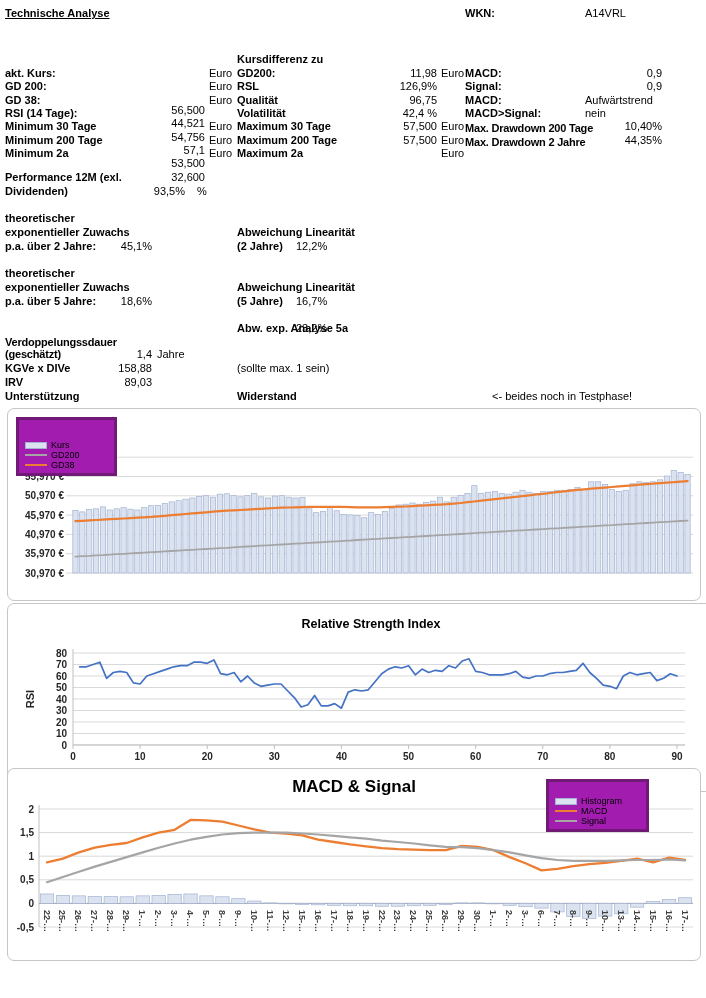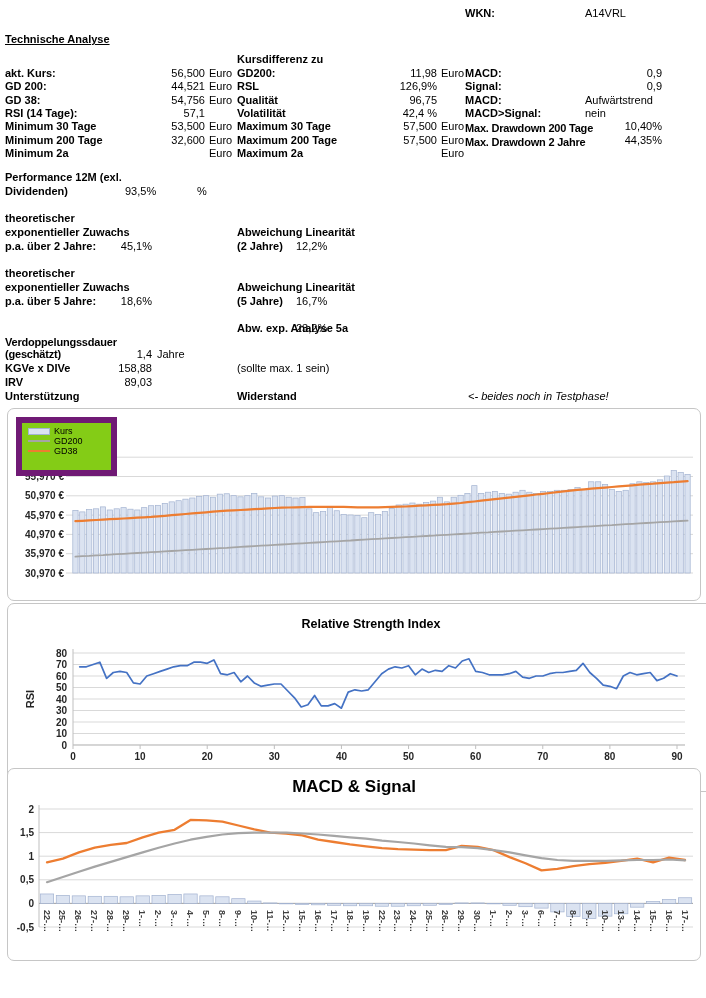--- a/index.html
+++ b/index.html
@@ -2,49 +2,49 @@
 <html><head>
 <meta charset="utf-8">
 <style>
   html,body{margin:0;padding:0;}
   body{
     width:706px;height:998px;background:#ffffff;position:relative;
     font-family:"Liberation Sans",sans-serif;color:#000;overflow:hidden;
   }
   .hrow{position:absolute;left:0;right:0;height:13px;}
   .hrow span{position:absolute;white-space:nowrap;font-size:11px;line-height:13px;top:0;}
-  .page-title{font-size:15px;font-weight:bold;text-decoration:underline;left:5px;margin-top:26px;}
+  .page-title{font-size:15px;font-weight:bold;text-decoration:underline;left:5px;}
   .cA{left:5px;font-weight:bold;}
-  .vB{left:118px;width:87px;text-align:right;}
+  .vB{left:118px;width:87px;text-align:right;margin-top:37px;}
   .uC{left:209px;}
   .cD{left:237px;font-weight:bold;}
   .vE{left:352px;width:85px;text-align:right;}
   .uF{left:441px;}
   .cG{left:465px;font-weight:bold;}
   .vH{left:540px;width:122px;text-align:right;}
   .tH{left:585px;}
   .sm{font-size:9px;letter-spacing:-0.2px;}
   .vM{left:95px;width:57px;text-align:right;}
   .uM{left:157px;}
-  .vP{left:125px;width:60px;}
+  .vP{left:125px;width:60px;text-align:right;}
   .uP{left:197px;}
   .vN{left:296px;}
   .nD{left:237px;}
-  .noteI{left:468px;font-style:italic;}
+  .noteI{left:492px;}
   .chart{
     position:absolute;left:7px;width:692px;background:#fff;
     border:1px solid #c6c6c6;border-radius:7px;
   }
   .chart svg{position:absolute;left:0;top:0;}
   .ctitle{position:absolute;left:0;right:0;text-align:center;font-weight:bold;z-index:3;}
   .ctitle.big{font-size:17px;}
   .ctitle.mid{font-size:12.5px;}
   .legend{
-    position:absolute;background:#84cc16;border:6px solid #701a75;z-index:4;
-    display:flex;flex-direction:column;justify-content:flex-start;
+    position:absolute;background:#a21caf;border:3px solid #701a75;z-index:4;
+    display:flex;flex-direction:column;justify-content:flex-end;
     padding:3px 6px;box-sizing:border-box;
   }
   .legend .li{display:flex;align-items:center;gap:4px;font-size:9px;}
   .swatch-bar{width:22px;height:7px;background:#dbe3f1;border:1px solid #a3b3d1;box-sizing:border-box;}
   .swatch-line{width:22px;height:2.5px;}
 </style>
 </head>
 <body>
 
 <div>
@@ -369,20 +369,34 @@
       <line x1="669" y1="141" x2="669" y2="145" stroke="#bfbfbf" stroke-width="1"></line>
       <text x="669" y="156" font-size="10" text-anchor="middle" font-family="&quot;Liberation Sans&quot;, sans-serif" font-weight="600" fill="#262626">90</text>
       <text x="367" y="174" font-size="11" text-anchor="middle" font-family="&quot;Liberation Sans&quot;, sans-serif" font-weight="bold" fill="#262626">Tage</text>
       <text x="26" y="95" font-size="11" text-anchor="middle" font-family="&quot;Liberation Sans&quot;, sans-serif" font-weight="bold" fill="#262626" transform="rotate(-90 26 95)">RSI</text>
       <polyline points="71.7,62.8 78.4,62.8 85.1,60.5 91.8,58.2 98.6,74.3 105.3,68.5 112.0,67.4 118.7,68.5 125.4,78.9 132.1,80.0 138.8,72.0 145.5,69.7 152.2,67.4 159.0,65.1 165.7,62.8 172.4,61.7 179.1,61.7 185.8,58.2 192.5,58.2 199.2,59.3 205.9,55.9 212.6,69.7 219.4,70.8 226.1,68.5 232.8,77.8 239.5,72.0 246.2,78.9 252.9,82.3 259.6,81.2 266.3,80.0 273.0,80.0 279.8,87.0 286.5,93.8 293.2,103.0 299.9,100.8 306.6,91.5 313.3,101.9 320.0,101.9 326.7,99.6 333.4,104.2 340.2,88.1 346.9,85.8 353.6,87.0 360.3,85.8 367.0,77.8 373.7,69.7 380.4,65.1 387.1,62.8 393.8,64.0 400.6,61.7 407.3,70.8 414.0,65.1 420.7,68.5 427.4,66.3 434.1,67.4 440.8,61.7 447.5,64.0 454.2,57.0 461.0,54.8 467.7,67.4 474.4,68.5 481.1,70.8 487.8,70.8 494.5,70.8 501.2,69.7 507.9,67.4 514.6,73.2 521.4,74.3 528.1,72.0 534.8,72.0 541.5,69.7 548.2,68.5 554.9,68.5 561.6,67.4 568.3,66.3 575.0,59.3 581.8,68.5 588.5,74.3 595.2,81.2 601.9,82.3 608.6,84.7 615.3,72.0 622.0,68.5 628.7,70.8 635.4,69.7 642.2,68.5 648.9,76.6 655.6,74.3 662.3,69.7 669.0,72.0" fill="none" stroke="#4472c4" stroke-width="1.7" stroke-linejoin="round" stroke-linecap="round"></polyline>
     </svg>
 </div>
 
 <div class="chart" style="top:768px;height:191px;">
   <div class="ctitle big" style="top:8px;">MACD &amp; Signal</div>
+  <div class="legend" style="left:538px;top:10px;width:103px;height:53px;">
+    <div class="li">
+      <span class="swatch-bar"></span>
+      <span>Histogram</span>
+    </div>
+    <div class="li">
+      <span class="swatch-line" style="background:#ed7d31;"></span>
+      <span>MACD</span>
+    </div>
+    <div class="li">
+      <span class="swatch-line" style="background:#a5a5a5;"></span>
+      <span>Signal</span>
+    </div>
+  </div>
   <svg id="c3" width="690" height="189" viewBox="0 0 690 189">
       <line x1="31" y1="40" x2="685" y2="40" stroke="#d9d9d9" stroke-width="1"></line>
       <text x="26" y="43.5" font-size="10" text-anchor="end" font-family="&quot;Liberation Sans&quot;, sans-serif" font-weight="600" fill="#262626">2</text>
       <line x1="31" y1="63.599999999999994" x2="685" y2="63.599999999999994" stroke="#d9d9d9" stroke-width="1"></line>
       <text x="26" y="67.1" font-size="10" text-anchor="end" font-family="&quot;Liberation Sans&quot;, sans-serif" font-weight="600" fill="#262626">1,5</text>
       <line x1="31" y1="87.2" x2="685" y2="87.2" stroke="#d9d9d9" stroke-width="1"></line>
       <text x="26" y="90.7" font-size="10" text-anchor="end" font-family="&quot;Liberation Sans&quot;, sans-serif" font-weight="600" fill="#262626">1</text>
       <line x1="31" y1="110.80000000000001" x2="685" y2="110.80000000000001" stroke="#d9d9d9" stroke-width="1"></line>
       <text x="26" y="114.30000000000001" font-size="10" text-anchor="end" font-family="&quot;Liberation Sans&quot;, sans-serif" font-weight="600" fill="#262626">0,5</text>
       <line x1="31" y1="134.4" x2="685" y2="134.4" stroke="#d9d9d9" stroke-width="1"></line>

